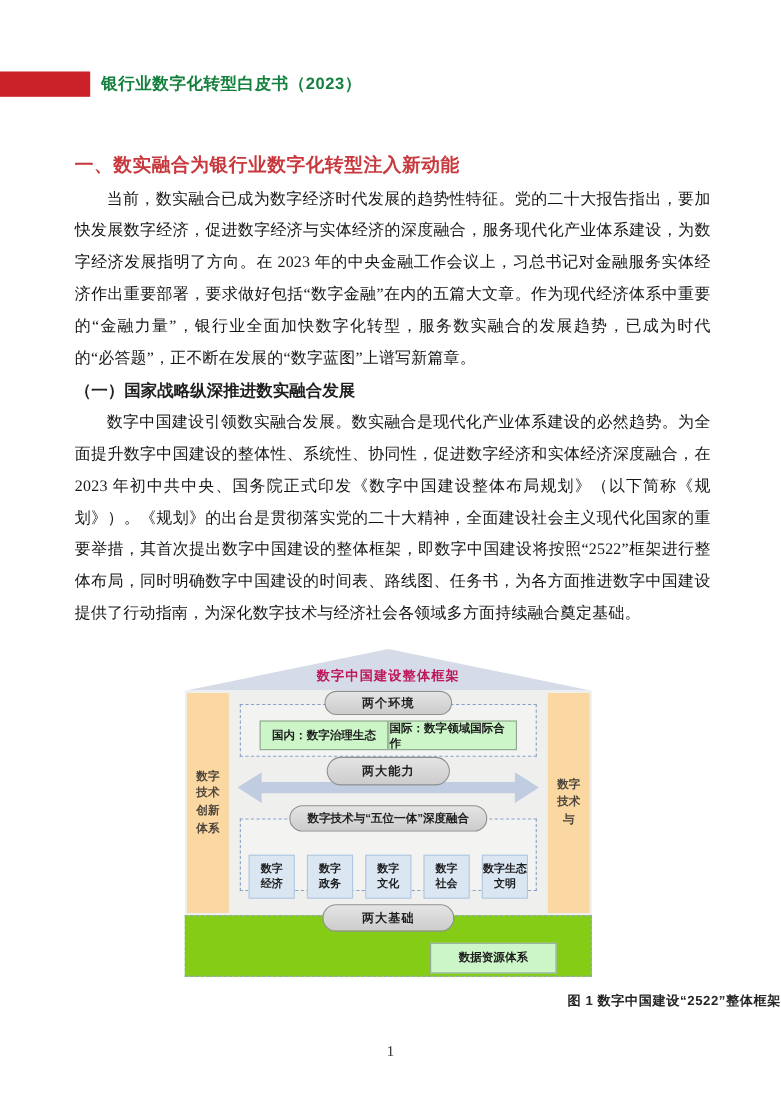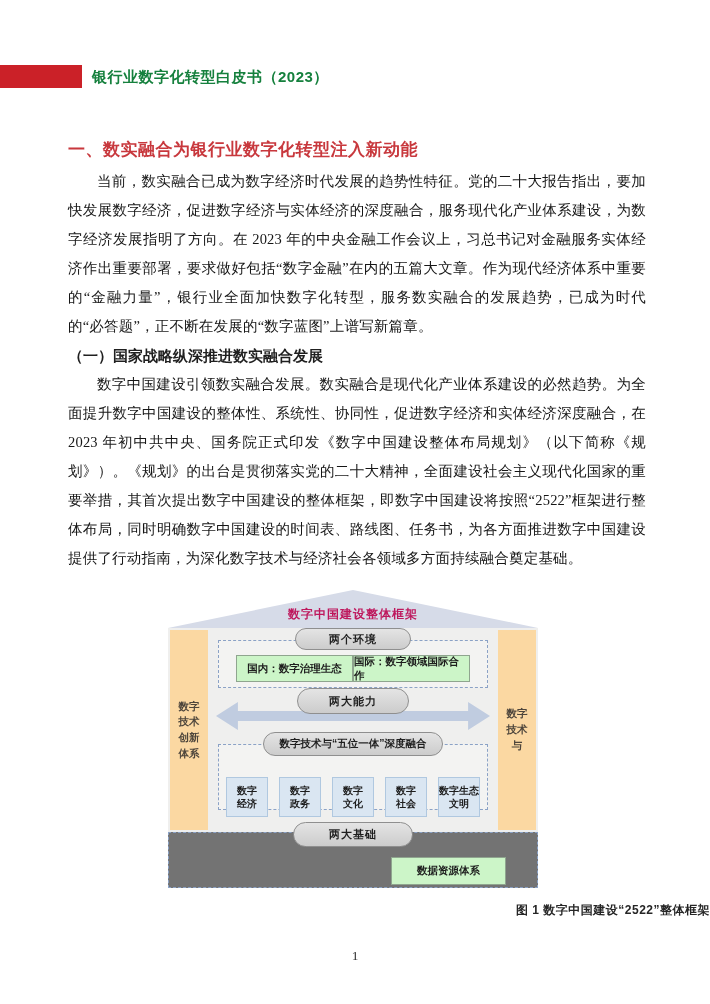--- a/index.html
+++ b/index.html
@@ -88,21 +88,21 @@
     position:absolute; top:137px; left:14px; right:14px;
     display:flex; justify-content:space-between; z-index:2;margin-top:12px;
   }
   .blue-box {
     width:42px; height:40px; background:#dae6f2; border:1px solid #b0c8e0;
     display:flex; align-items:center; justify-content:center; text-align:center;
     font-weight:bold; font-size:10px; line-height:1.35; color:#1d1d1d;
     white-space:pre-line;
   }
   .foundation {
-    position:relative; width:370px; height:56px; background:#737373;
+    position:relative; width:370px; height:56px; background:#84cc16;
     border:1px dashed #8ba2c6;
     padding-left:20px;
   }
   .pill-found { top:-11px; width:120px; height:25px; }
   .found-box-1 { position:absolute; left:46px; top:24px; width:124px; height:28px; }
   .found-box-2 { position:absolute; left:198px; top:24px; width:115px; height:28px;margin-left:24px; }
   
   .fig-caption {
     position:absolute; left:0; top:902px; width:710px; text-align:right;
     font-family:"Liberation Sans","DejaVu Sans",sans-serif; font-weight:bold;

